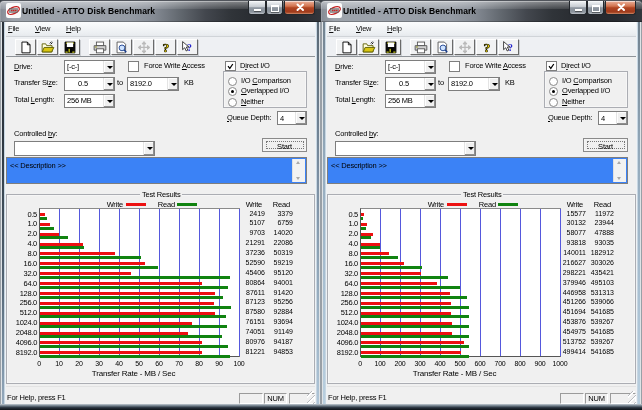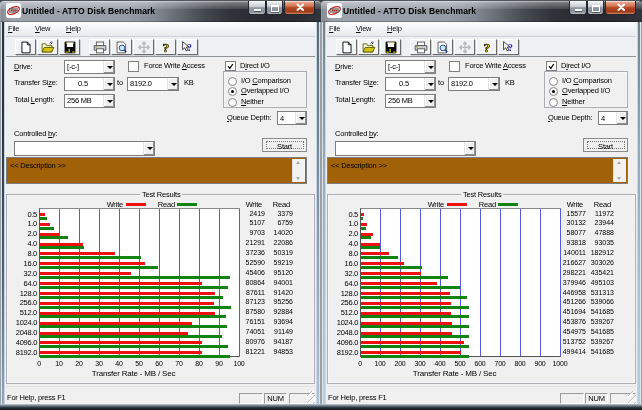--- a/index.html
+++ b/index.html
@@ -31,21 +31,21 @@
  border-left:1px solid #e4e4e4;box-shadow:inset -1px -1px 0 #8f8f8f,inset 1px 1px 0 #fdfdfd}
 .arr{position:absolute;left:2.5px;top:5px;width:0;height:0;border:3px solid transparent;border-top:3.5px solid #000;border-bottom:none}
 .chk{position:absolute;width:11px;height:11px;background:#fff;border:1px solid #7e7e7e}
 .rad{position:absolute;width:9px;height:9px;background:#fff;border:1px solid #8a8a8a;border-radius:50%}
 .rdot{position:absolute;left:2px;top:2px;width:3px;height:3px;background:#000;border-radius:50%}
 .grp{position:absolute;border:1px solid #abadb3;box-shadow:inset 0 0 0 .5px rgba(255,255,255,.8)}
 .gt{position:absolute;background:#f0f0f0;font-size:7.5px;padding:0 2px;white-space:nowrap;letter-spacing:-.2px}
 .btn{position:absolute;background:#f0f0f0;border:1px solid #8a8a8a;box-shadow:inset 0 0 0 1px #f5f5f5}
 .btn .foc{position:absolute;left:2.5px;top:2px;right:2.5px;bottom:2px;border:1px dotted #777}
 .btn .bt{position:absolute;width:100%;text-align:center;top:3px;font-size:7.5px;letter-spacing:-.2px}
-.edit{position:absolute;background:#a16207;border:1px solid #7e7e7e}
+.edit{position:absolute;background:#3b82f6;border:1px solid #7e7e7e}
 .sb{position:absolute;right:1px;top:1px;bottom:1px;width:13px;background:#f2f2f2;border-left:1px solid #e0e0e0}
 .sa{position:absolute;left:3px;width:0;height:0;border:2.8px solid transparent}
 .plot{position:absolute;background:#fff;border:1px solid #8a8a8a;border-left-color:#555;border-bottom-color:#555}
 .gl{position:absolute;top:0;bottom:0;width:1px;background:#5558dd}
 .bar{position:absolute;height:3px}
 .yl{position:absolute;font-size:7.5px;text-align:right;letter-spacing:-.3px}
 .xl{position:absolute;font-size:7px;text-align:center;letter-spacing:-.2px}
 .vv{position:absolute;font-size:7px;text-align:right;letter-spacing:0}
 .status{left:6px;top:386px;width:309px;height:18px;background:#f0f0f0;border-top:1px solid #e3e3e3}
 .pane{position:absolute;top:6px;height:11px;border:1px solid;border-color:#9b9b9b #fff #fff #9b9b9b;background:#f0f0f0}

